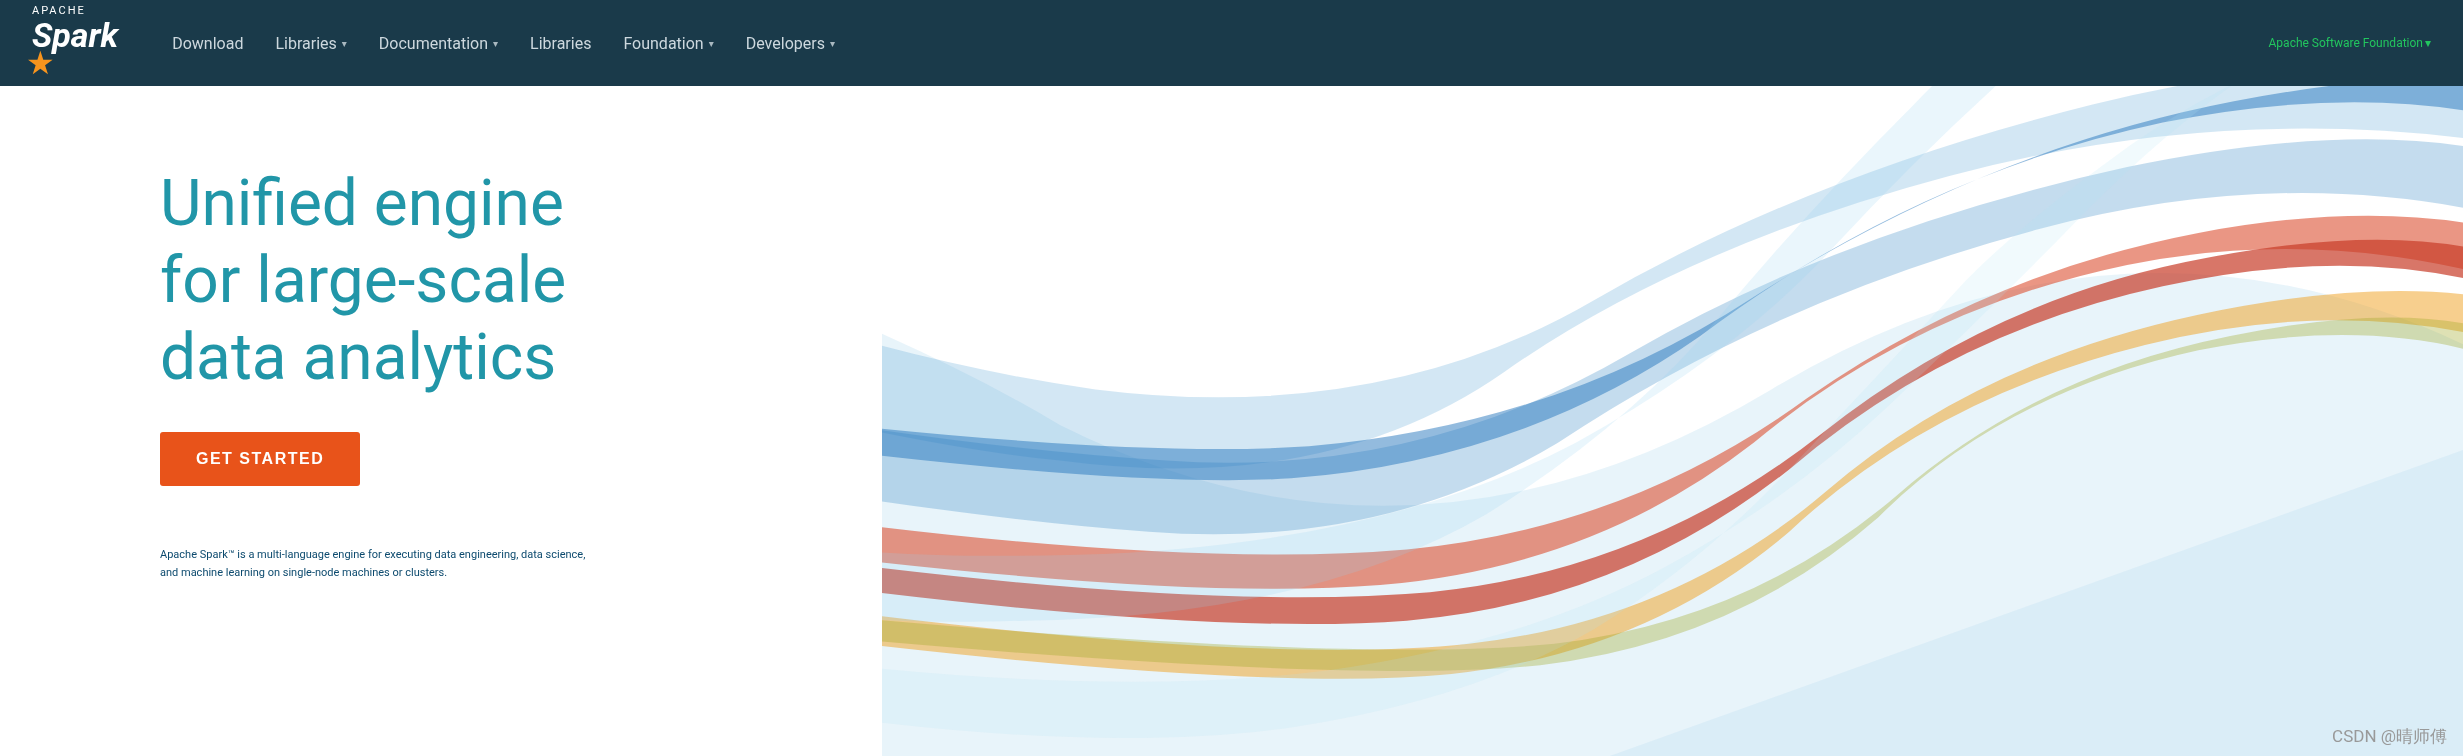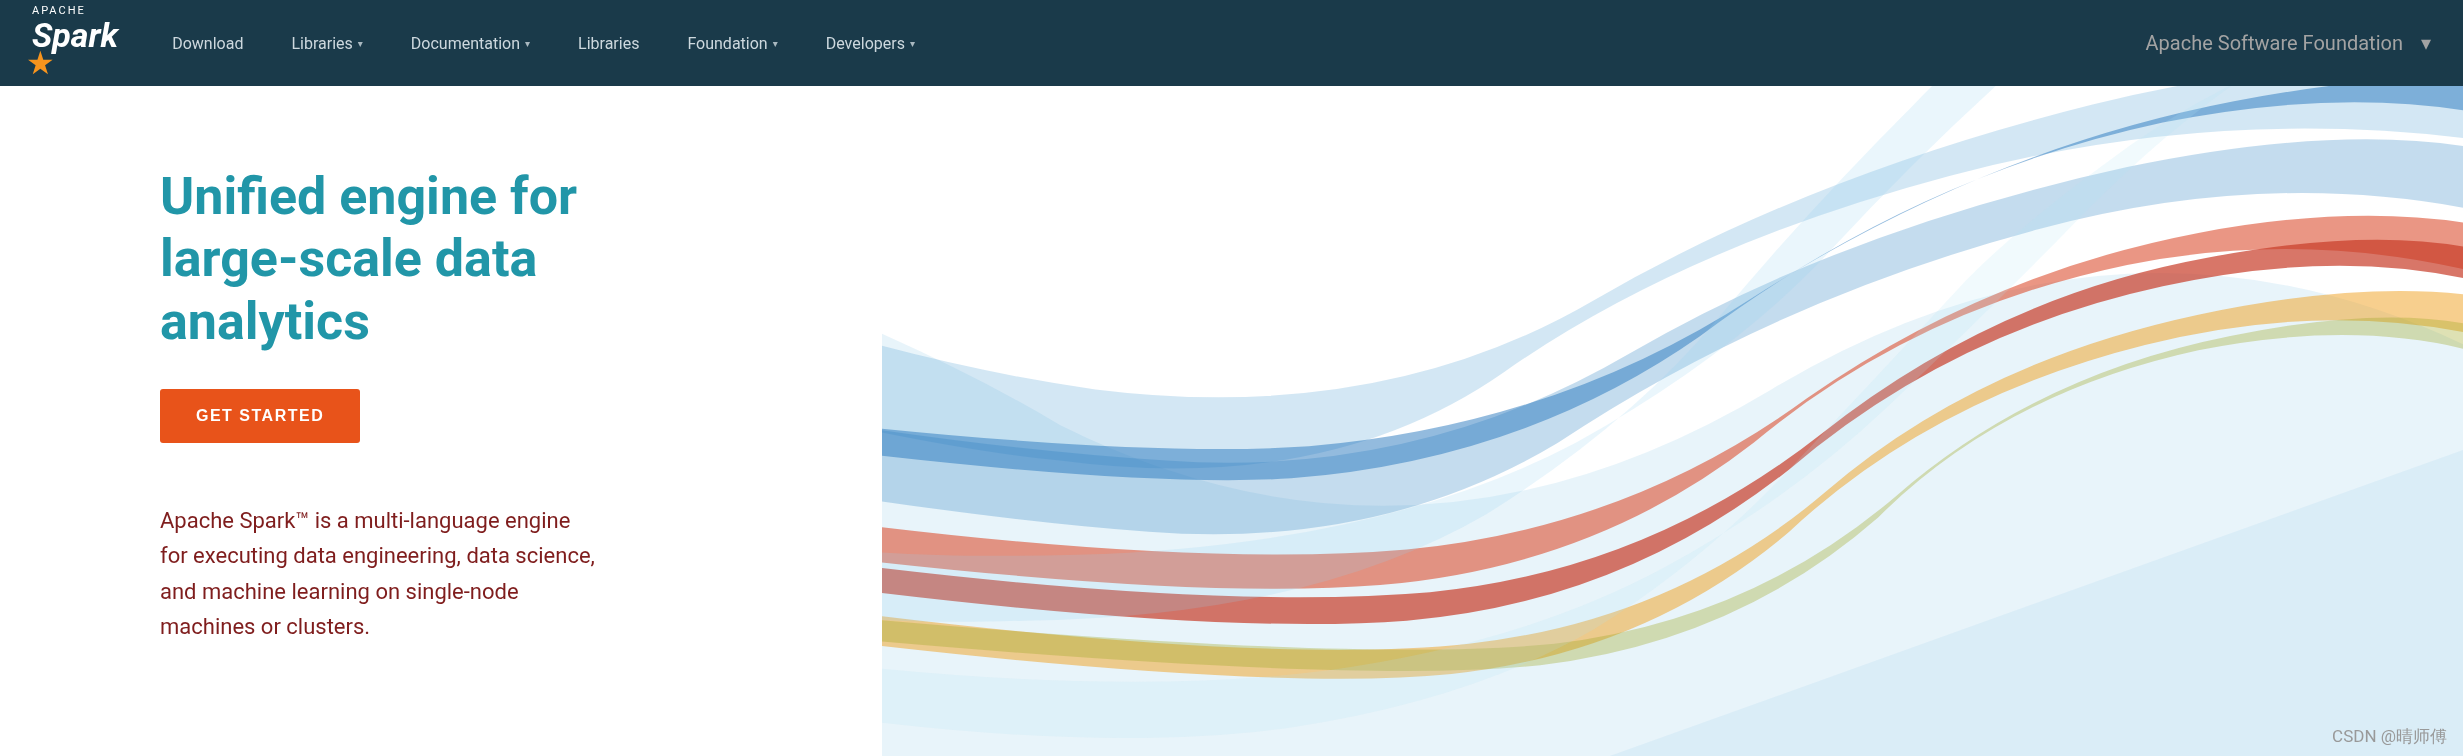--- a/index.html
+++ b/index.html
@@ -58,21 +58,21 @@
     .logo-star {
       color: #f7941d;
       font-size: 32px;
       margin-left: -6px;
       margin-top: -8px;
     }
 
     .navbar-nav {
       display: flex;
       align-items: center;
-      gap: 20px;
+      gap: 4px;
       flex: 1;
     }
 
     .nav-item {
       color: #cdd8de;
       text-decoration: none;
       font-size: 16px;
       padding: 8px 14px;
       display: flex;
       align-items: center;
@@ -81,26 +81,26 @@
       white-space: nowrap;
       transition: color 0.2s;
     }
 
     .nav-item .chevron {
       font-size: 10px;
       opacity: 0.8;
     }
 
     .navbar-right {
-      color: #a3a3a3;
-      font-size: 20px;
+      color: #22c55e;
+      font-size: 12px;
       cursor: pointer;
       display: flex;
       align-items: center;
-      gap: 18px;
+      gap: 2px;
       white-space: nowrap;
     }
 
     
     .hero {
       position: relative;
       min-height: 678px;
       background: #ffffff;
       overflow: hidden;
       display: flex;
@@ -109,22 +109,22 @@
 
     .hero-content {
       position: relative;
       z-index: 2;
       padding: 80px 0 40px 160px;
       max-width: 600px;
     }
 
     .hero-title {
       color: #2196a8;
-      font-size: 52px;
-      font-weight: 700;
+      font-size: 64px;
+      font-weight: 400;
       line-height: 1.2;
       margin-bottom: 36px;
     }
 
     .hero-button {
       background-color: #e8531a;
       color: #ffffff;
       border: none;
       padding: 18px 36px;
       font-size: 16px;
@@ -138,22 +138,22 @@
     }
 
     .hero-subtitle {
       color: #333333;
       font-size: 26px;
       font-weight: 700;
       margin-bottom: 16px;
     }
 
     .hero-description {
-      color: #7f1d1d;
-      font-size: 22px;
+      color: #0c4a6e;
+      font-size: 11px;
       line-height: 1.6;
       max-width: 480px;
     }
 
     
     .wave-container {
       position: absolute;
       right: -20px;
       top: 0;
       width: 65%;

